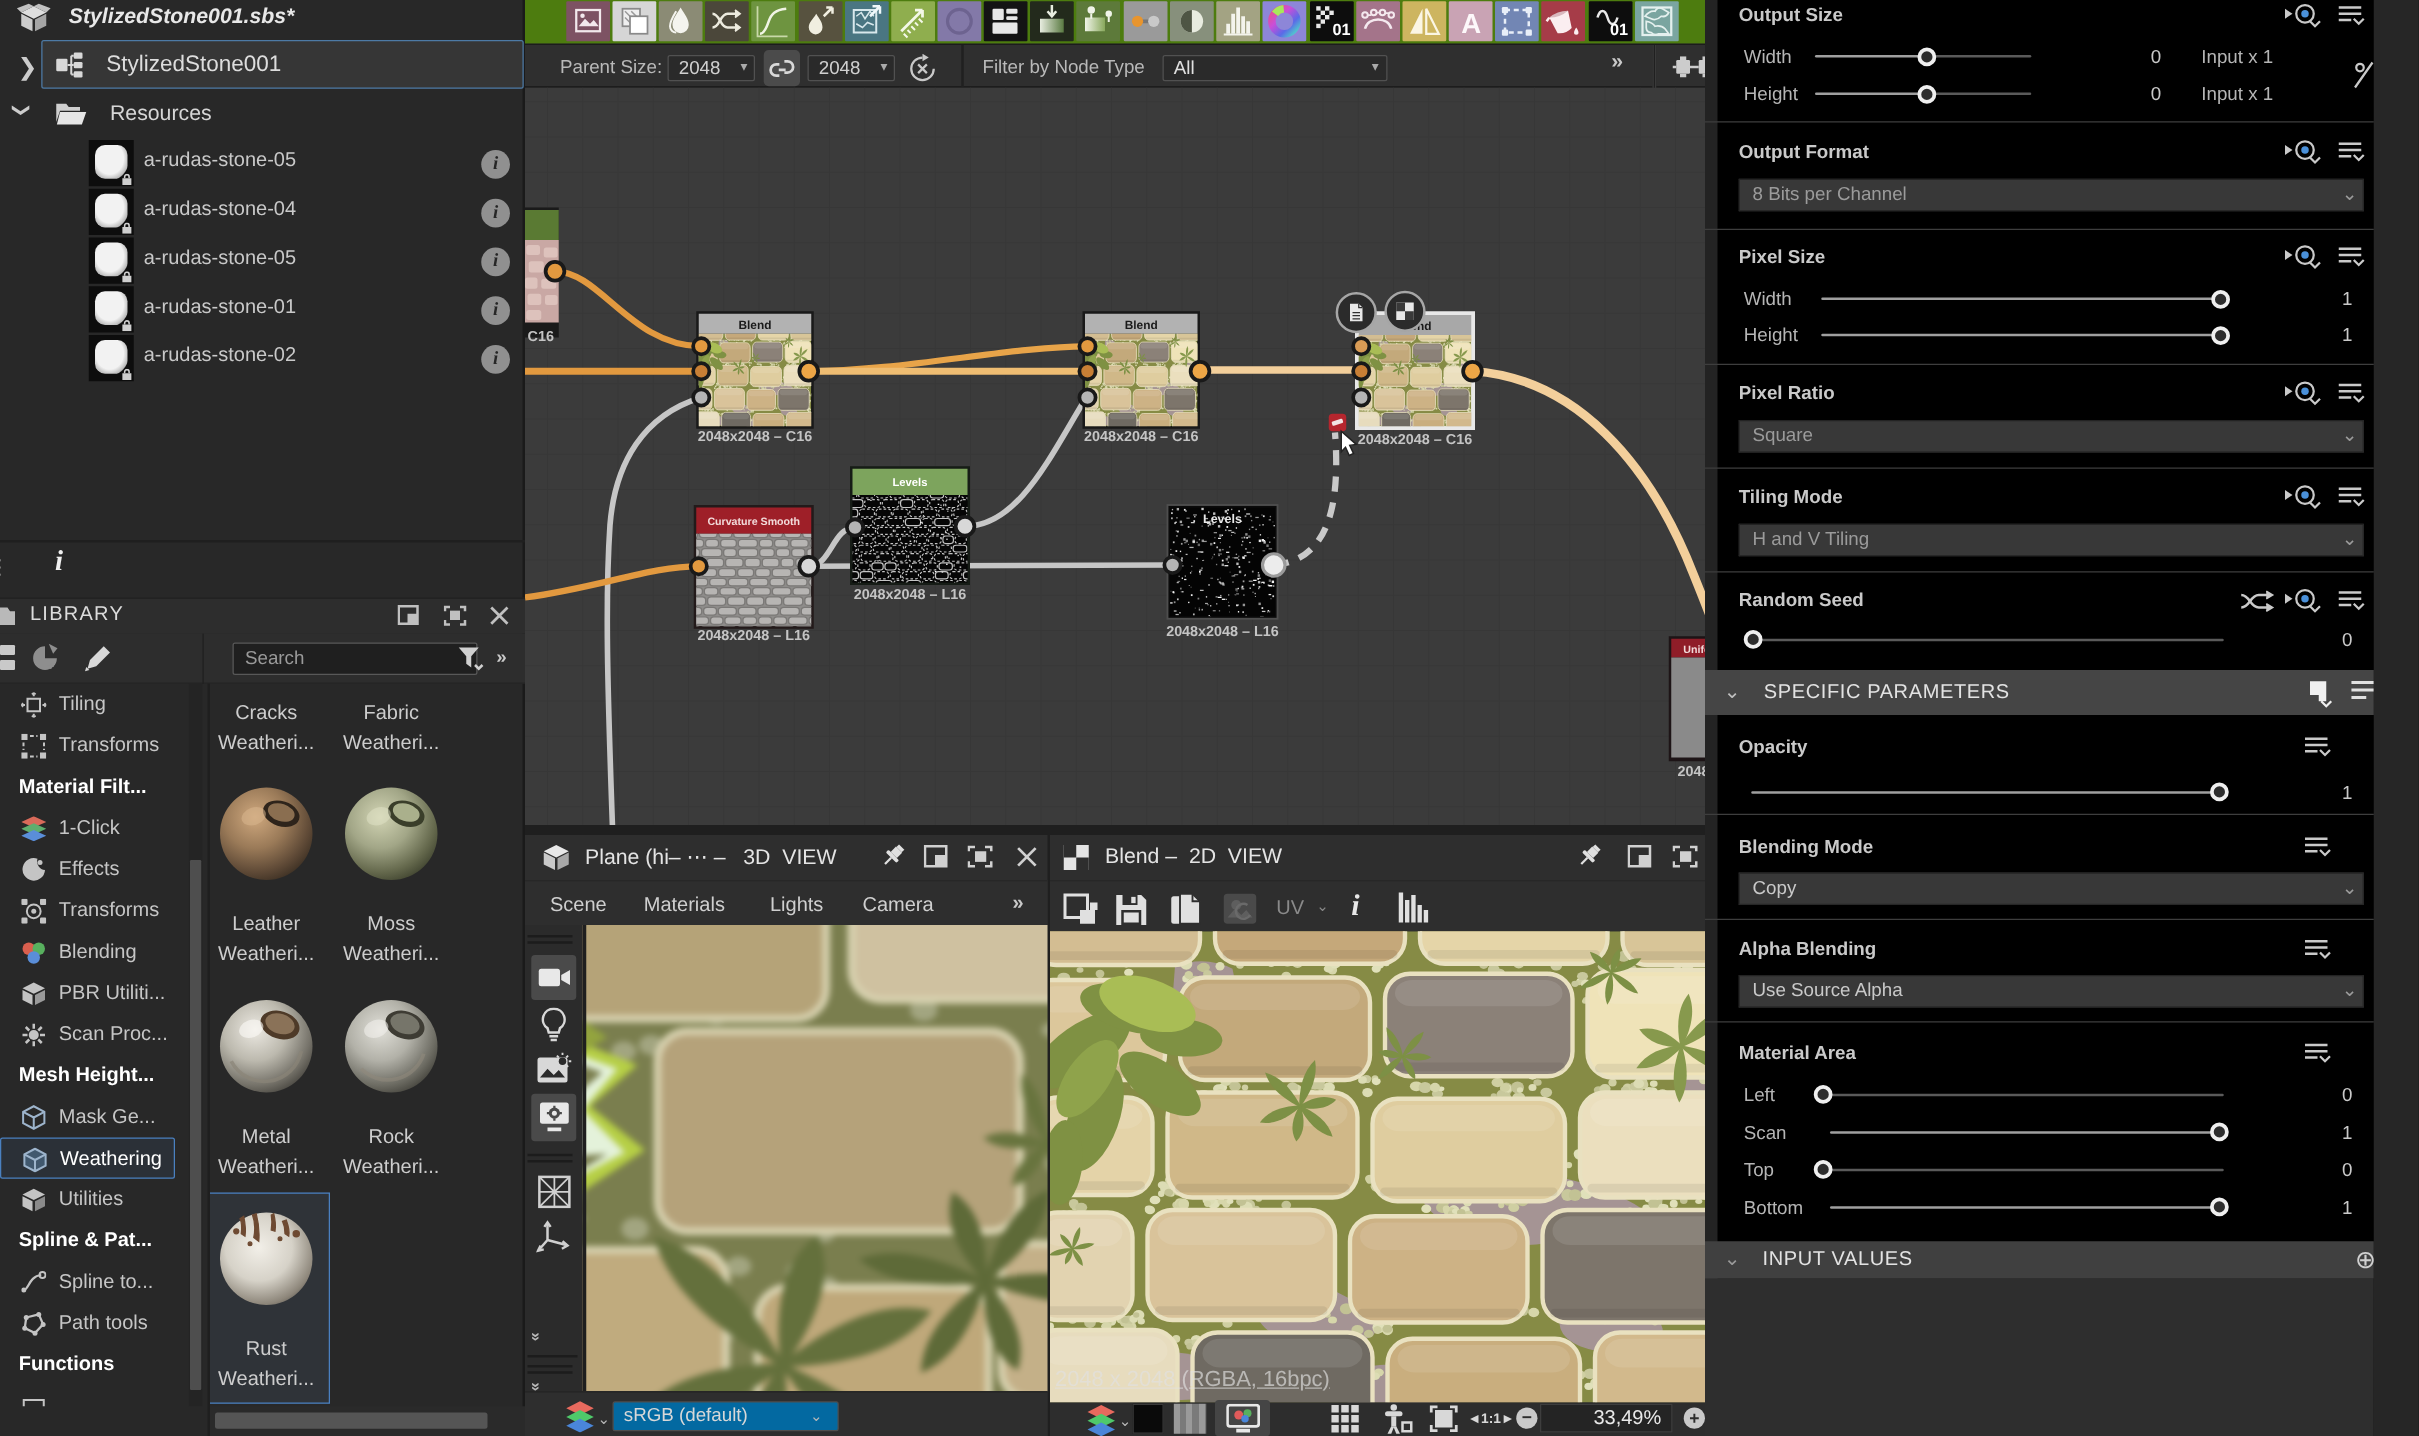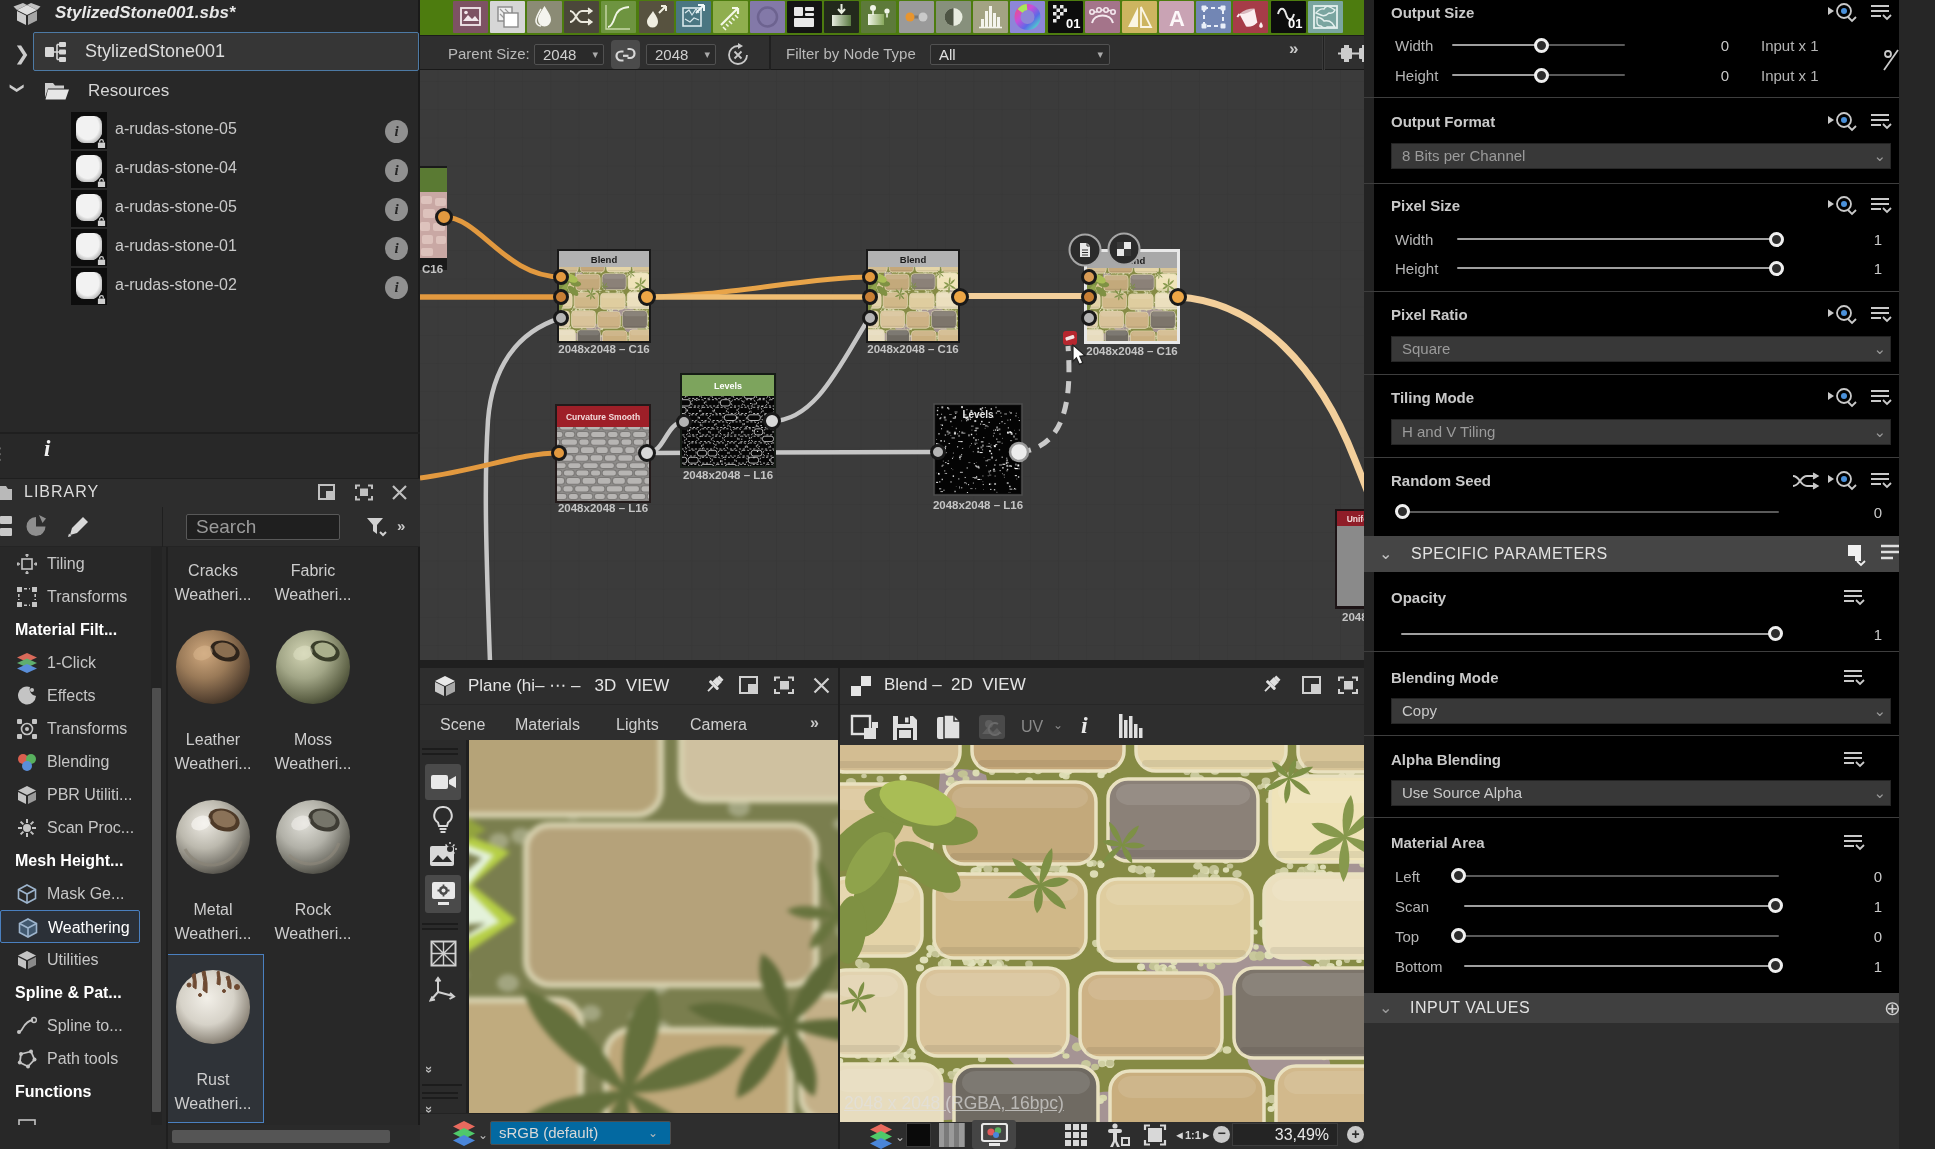--- a/index.html
+++ b/index.html
@@ -168,21 +168,21 @@
         <text x="14" y="22" font-size="9" fill="#8e8e8e" font-weight="bold">+</text>
         <path d="M17 6 h7 M20.5 2.5 v7" stroke="#2d2d2d" stroke-width="0"></path>
       </svg>
     <svg class="abs" style="left:66px;top:513px" width="26" height="26" viewBox="0 0 26 26">
         <g fill="#d8d8d8">
           <path d="M4 22 L6 15 L17 4 L22 9 L11 20 Z"></path>
           <path d="M2 24 L5.5 23 L3 20.5 Z"></path>
         </g>
       </svg>
     <div class="abs" style="left:162px;top:507px;width:1px;height:40px;background:#1f1f1f"></div>
-    <div class="abs" style="left:186px;top:514px;width:154px;height:26px;background:#1f1f1f;border:1px solid #585858;border-radius:2px;color:#9a9a9a;font-size:19px;line-height:24px"><span style="margin-left:9px">Search</span></div>
+    <div class="abs" style="left:186px;top:514px;width:196px;height:26px;background:#1f1f1f;border:1px solid #585858;border-radius:2px;color:#9a9a9a;font-size:15px;line-height:24px"><span style="margin-left:9px">Search</span></div>
     <svg class="abs" style="left:366px;top:516px" width="22" height="22" viewBox="0 0 22 22">
         <path d="M1 2 h16 l-6 7 v9 l-4 -3 v-6 z" fill="#d0d0d0"></path>
         <path d="M14 16 l3 3 3 -3" stroke="#d0d0d0" stroke-width="2" fill="none"></path>
       </svg>
     <div class="abs" style="left:397px;top:517px;color:#c9c9c9;font-size:15px;font-weight:bold">»</div>
 
     <div id="cats" class="abs" style="left:0;top:547px">
       <div class="cat" style="top:0">
           <svg class="ic" viewBox="0 0 20 20">
             <g stroke="#c4c4c4" stroke-width="1.6" fill="none">

